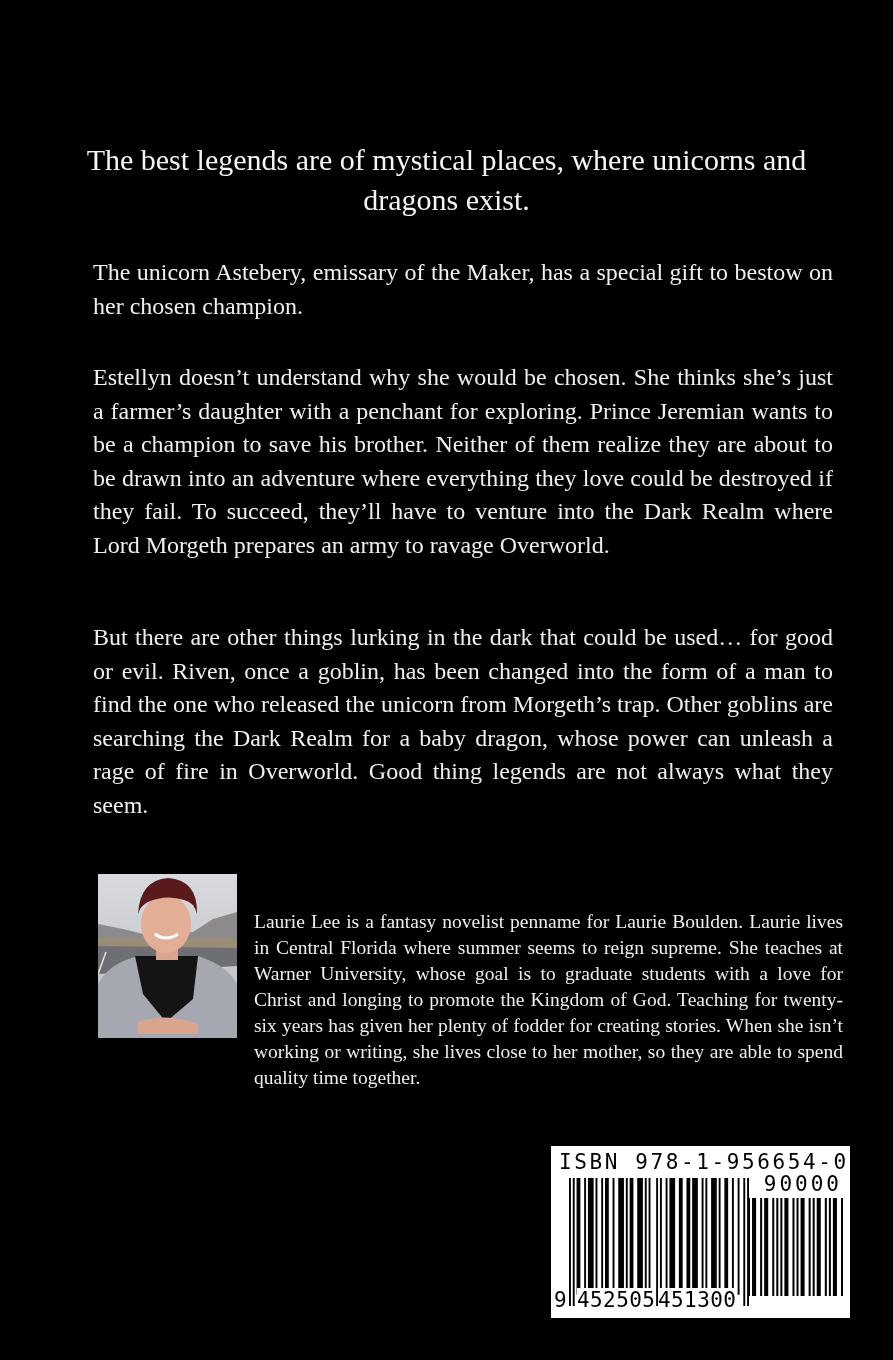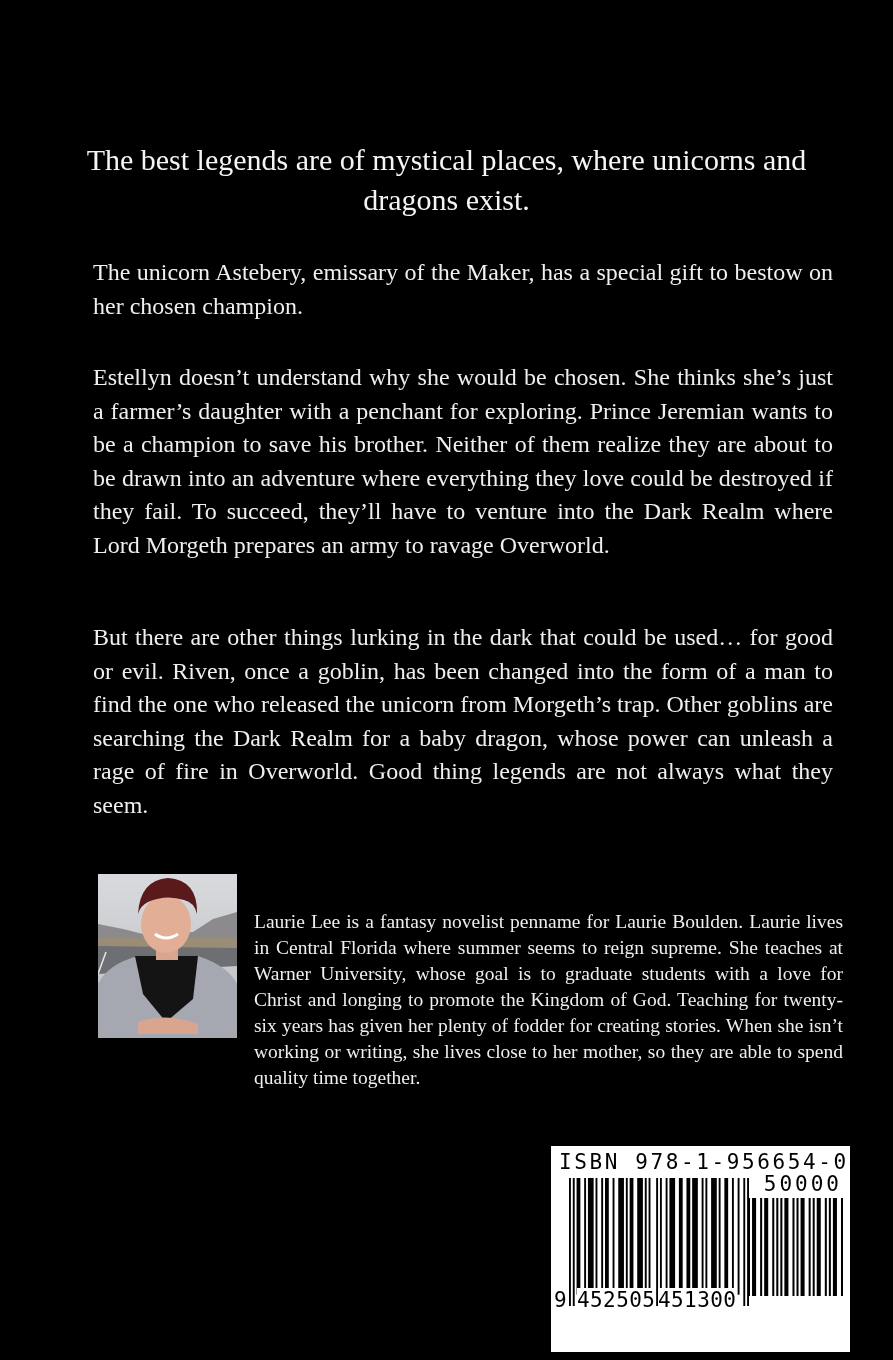--- a/index.html
+++ b/index.html
@@ -21,21 +21,21 @@
   .p3 { top: 621px; }
   .photo {
     position: absolute; left: 98px; top: 874px; width: 139px; height: 164px;
     overflow: hidden; background: #c9ccd0;
   }
   .bio {
     position: absolute; left: 243px; width: 589px; top: 898px;
     font-size: 19.5px; line-height: 26px; text-align: justify; color: #efefef; margin: 11px;
   }
   .barcode-box {
-    position: absolute; left: 551px; top: 1146px; width: 299px; height: 206px;
+    position: absolute; left: 551px; top: 1146px; width: 299px; height: 172px;
     background: #fff; color: #000;
   }
   .isbn-label {
     position: absolute; left: 8px; top: 4px; width: 284px;
     font-family: "DejaVu Sans Mono", "Liberation Mono", monospace;
     font-size: 21px; letter-spacing: 2.6px; line-height: 24px; white-space: nowrap;
   }
   .price-code {
     position: absolute; right: 8px; top: 27px;
     font-family: "DejaVu Sans Mono", "Liberation Mono", monospace;
@@ -82,21 +82,21 @@
     <path d="M40 40 Q42 6 70 4 Q100 6 99 40 Q96 28 86 26 Q68 20 50 28 Q42 32 40 40 Z" fill="#5a1a1c"></path>
     <path d="M57 60 Q68 68 80 60" stroke="#fff" stroke-width="3" fill="none"></path>
     <path d="M40 148 Q70 138 100 150 L100 160 L40 160 Z" fill="#d9a58e"></path>
   </svg>
 </div>
 
 <p class="bio">Laurie Lee is a fantasy novelist penname for Laurie Boulden. Laurie lives in Central Florida where summer seems to reign supreme. She teaches at Warner University, whose goal is to graduate students with a love for Christ and longing to promote the Kingdom of God. Teaching for twenty-six years has given her plenty of fodder for creating stories. When she isn’t working or writing, she lives close to her mother, so they are able to spend quality time together.</p>
 
 <div class="barcode-box">
   <div class="isbn-label">ISBN 978-1-956654-08-0</div>
-  <div class="price-code">50000</div>
+  <div class="price-code">90000</div>
   <svg class="ean-bars" viewBox="0 0 95 68" preserveAspectRatio="none">
     <g fill="#000">
       <rect x="0" y="0" width="1" height="68"></rect>
         <rect x="2" y="0" width="1" height="68"></rect>
       <rect x="4" y="0" width="2" height="62"></rect>
         <rect x="8" y="0" width="1" height="62"></rect>
       <rect x="10" y="0" width="3" height="62"></rect>
         <rect x="14" y="0" width="1" height="62"></rect>
       <rect x="17" y="0" width="1" height="62"></rect>
         <rect x="19" y="0" width="2" height="62"></rect>

